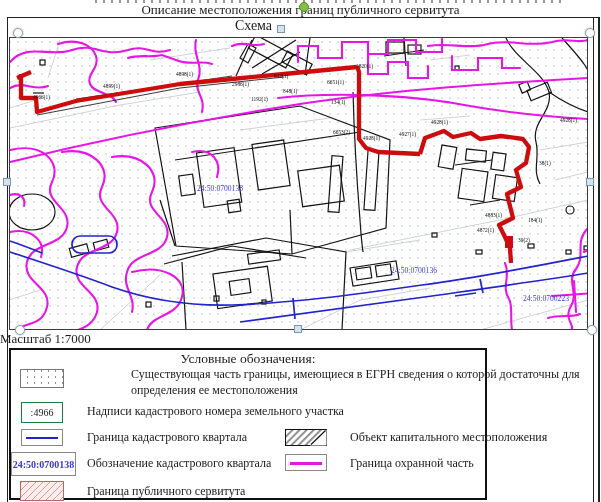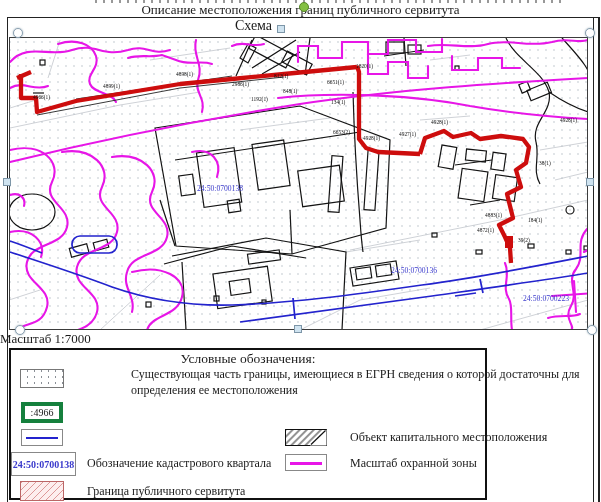--- a/index.html
+++ b/index.html
@@ -40,21 +40,21 @@
     background:#84c043;border:1px solid #56882a;box-sizing:border-box;z-index:30;}
 
   
   #legend-box{position:absolute;left:9px;top:348px;width:478px;height:152px;
     border:2px solid #111;box-sizing:border-box;background:#fff;}
   .legend-title{position:absolute;left:0;top:1px;width:100%;text-align:center;font-size:13.5px;}
   .lg-text{position:absolute;font-size:12px;line-height:1.32;}
   .lg-sym{position:absolute;box-sizing:border-box;}
   .sym-dotted{left:9px;top:19px;width:44px;height:19px;border:1px solid #777;
     background-image:radial-gradient(#8a8f96 .8px,transparent .95px);background-size:7px 6px;background-position:3px 4px;}
-  .sym-parcelnum{left:10px;top:52px;width:42px;height:21px;border:4px solid #15803d;
+  .sym-parcelnum{left:10px;top:52px;width:42px;height:21px;border:1px solid #15803d;
     font-size:10px;display:flex;align-items:center;justify-content:center;}
   .sym-blueline{left:10px;top:79px;width:42px;height:17px;border:1px solid #888;}
   .sym-blueline i{display:block;margin:7px 4px 0 4px;height:2px;background:#2323cd;}
   .sym-quarternum{left:0px;top:102px;width:65px;height:24px;border:1px solid #888;
     font-size:10px;font-weight:600;color:#3a3acc;display:flex;align-items:center;justify-content:center;}
   .sym-pinkhatch{left:9px;top:131px;width:44px;height:20px;border:1px solid #b66;
     background:repeating-linear-gradient(135deg,#dd9898 0 1px,#fdeeee 1px 5px);}
   .sym-blackhatch{left:274px;top:79px;width:42px;height:17px;}
   .sym-magline{left:274px;top:104px;width:42px;height:17px;border:1px solid #888;}
   .sym-magline i{display:block;margin:7px 4px 0 4px;height:2.5px;background:#e716e7;}
@@ -264,39 +264,41 @@
 
 <div id="legend-box">
   <div class="legend-title">Условные обозначения:</div>
 
   <div class="lg-sym sym-dotted"></div>
   <div class="lg-text" style="left:76px;top:17px;width:478px;margin-left:44px;">Существующая часть границы, имеющиеся в ЕГРН сведения о которой достаточны для определения  ее местоположения</div>
 
   <div class="lg-sym sym-parcelnum">
     <span>:4966</span>
   </div>
+  <div class="lg-text" style="left:76px;top:54px;width:478px;">Надписи  кадастрового  номера земельного  участка</div>
 
   <div class="lg-sym sym-blueline">
       <i></i>
     </div>
+  <div class="lg-text" style="left:76px;top:80px;width:240px;">Граница  кадастрового  квартала</div>
 
   <div class="lg-sym sym-blackhatch">
     <svg width="42" height="17" viewBox="0 0 42 17">
       <rect x="0.5" y="0.5" width="41" height="16" fill="url(#hatch)" stroke="#111"></rect>
       <polygon points="25,16.5 41.5,0.5 41.5,16.5" fill="#fff"></polygon>
       <line x1="26" y1="15.5" x2="40.5" y2="1.5" stroke="#111" stroke-width="1.2"></line>
     </svg>
   </div>
   <div class="lg-text" style="left:339px;top:80px;width:230px;">Объект  капитального  местоположения</div>
 
   <div class="lg-sym sym-quarternum">
     <span>24:50:0700138</span>
   </div>
   <div class="lg-text" style="left:76px;top:106px;width:240px;">Обозначение  кадастрового  квартала</div>
 
   <div class="lg-sym sym-magline">
       <i></i>
     </div>
-  <div class="lg-text" style="left:339px;top:106px;width:230px;">Масштаб  охранной  зоны</div>
+  <div class="lg-text" style="left:339px;top:106px;width:230px;">Граница  охранной  часть</div>
 
   <div class="lg-sym sym-pinkhatch"></div>
   <div class="lg-text" style="left:76px;top:134px;width:240px;">Граница  публичного  сервитута</div>
 </div>
 
 </body></html>

